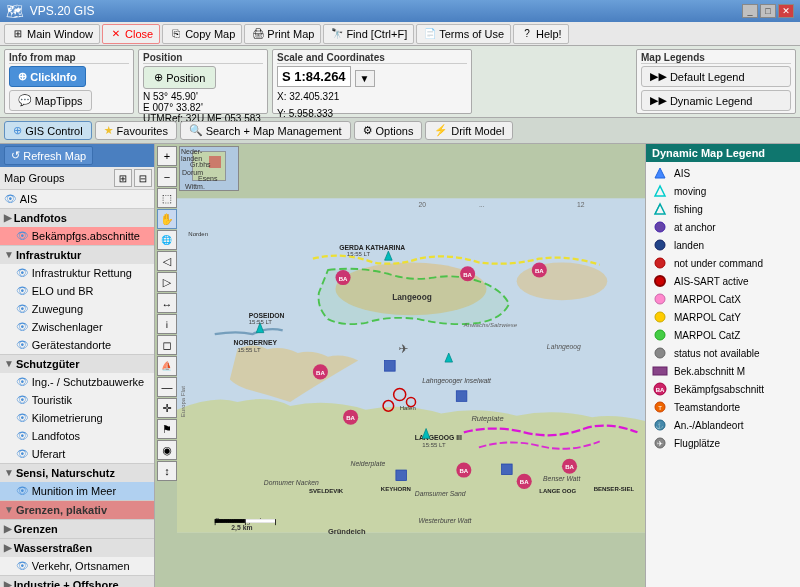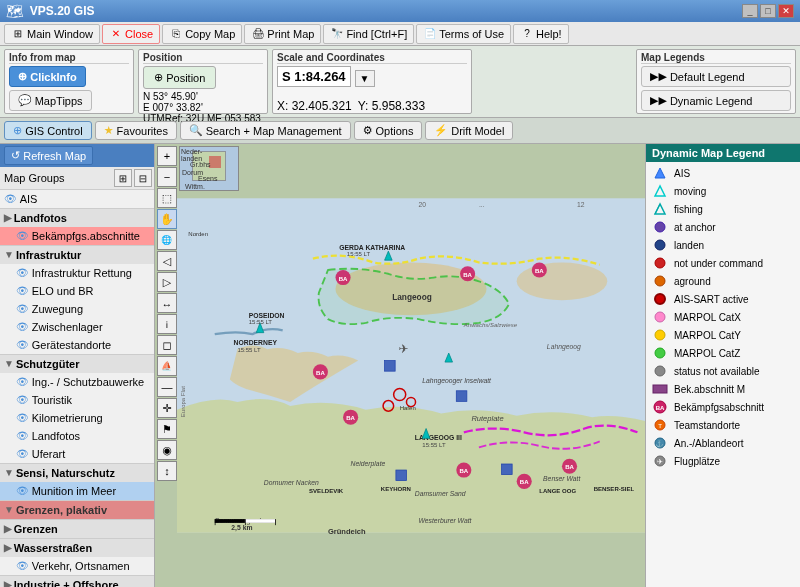--- a/index.html
+++ b/index.html
@@ -7,21 +7,21 @@
 
     
     #titlebar {
       background: linear-gradient(to bottom, #6a9fd8, #4a7fc0);
       height: 22px;
       display: flex;
       align-items: center;
       padding: 0 6px;
       color: white;
     }
-    #titlebar .title { flex: 1; font-size: 12px; font-weight: bold; }
+    #titlebar .title { flex: 1; font-size: 12px; font-weight: normal; }
     #titlebar .win-controls { display: flex; gap: 2px; }
     .win-btn {
       width: 16px; height: 14px;
       background: #c0c0c0;
       border: 1px solid #888;
       font-size: 9px;
       display: flex; align-items: center; justify-content: center;
       cursor: pointer;
       color: #333;
     }
@@ -108,21 +108,21 @@
       display: flex; align-items: center; gap: 3px;
     }
     .scale-value {
       font-size: 13px;
       font-weight: bold;
       border: 1px solid #aaa;
       padding: 2px 4px;
       background: white;
       margin-bottom: 3px;
     }
-    .coord-row { display: flex; gap: 6px; font-size: 12px; margin-top: 9px; }
+    .coord-row { display: flex; gap: 6px; font-size: 10px; margin-top: 1px; flex-direction: column; }
     .legend-btn {
       background: #f0f0f0;
       border: 1px solid #bbb;
       border-radius: 3px;
       padding: 3px 8px;
       cursor: pointer;
       font-size: 11px;
       display: flex; align-items: center; gap: 3px;
       margin-bottom: 3px;
       width: 100%;
@@ -743,28 +743,20 @@
 
       <div class="legend-item">
         <div class="legend-icon">
           <svg width="18" height="14">
               <circle cx="9" cy="7" r="5" fill="#cc2222" stroke="#aa0000" stroke-width="1"></circle>
             </svg>
         </div>
         <span>not under command</span>
       </div>
 
-      <div class="legend-item">
-        <div class="legend-icon">
-          <svg width="18" height="14">
-              <circle cx="9" cy="7" r="5" fill="#dd6600" stroke="#aa4400" stroke-width="1"></circle>
-            </svg>
-        </div>
-        <span>aground</span>
-      </div>
 
       <div class="legend-item">
         <div class="legend-icon">
           <svg width="18" height="14">
               <circle cx="9" cy="7" r="5" fill="#cc0000" stroke="#880000" stroke-width="2"></circle>
             </svg>
         </div>
         <span>AIS-SART active</span>
       </div>
 

